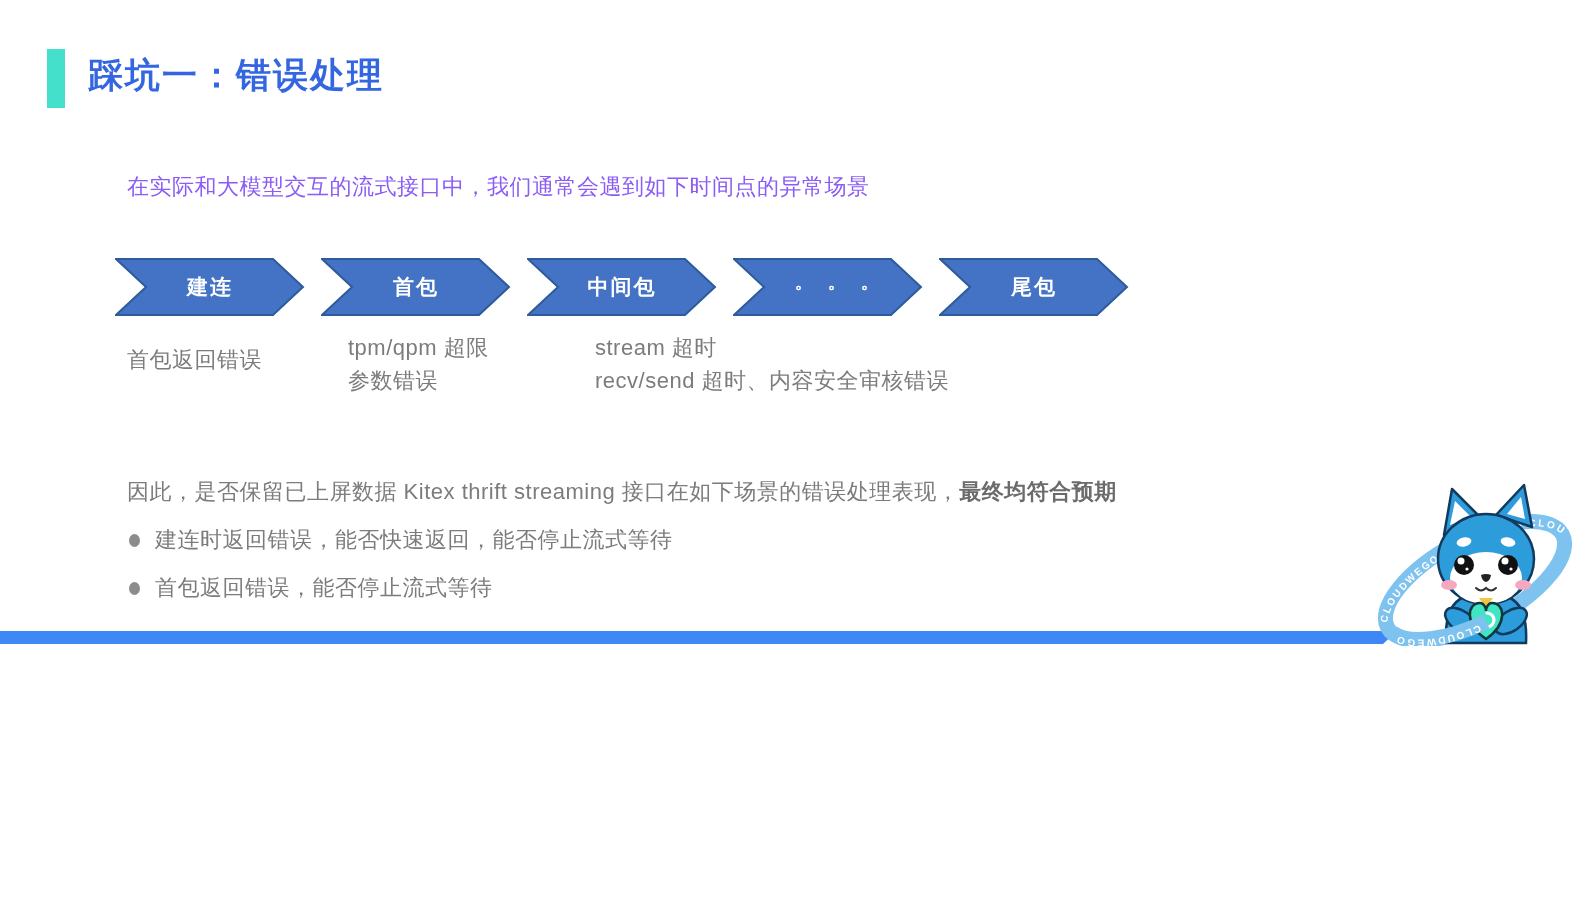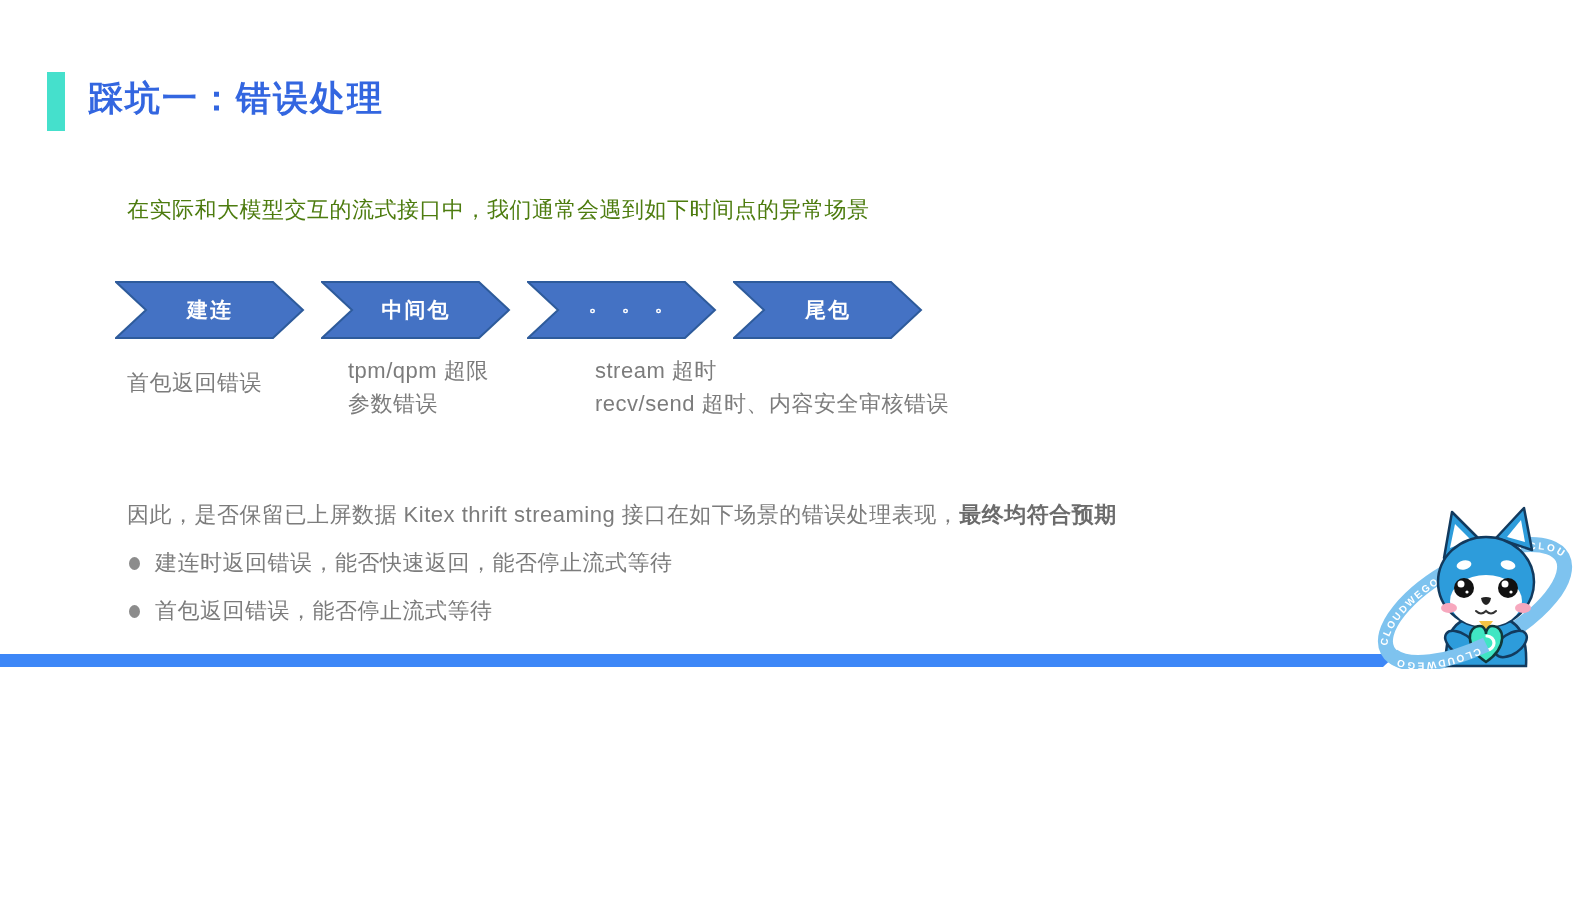--- a/index.html
+++ b/index.html
@@ -2,36 +2,35 @@
 <html><head>
 <meta charset="utf-8">
 <style>
   html,body{margin:0;padding:0;background:#ffffff;}
   .slide{
     position:relative;
     width:1591px;height:646px;
     background:#ffffff;
     overflow:hidden;
     font-family:"Liberation Sans","DejaVu Sans",sans-serif;
-    margin-top:23px;
   }
   
   .accent-bar{
     position:absolute;left:47px;top:49px;
     width:18px;height:59px;background:#45E0CC;
   }
   .page-title{
     position:absolute;left:88px;top:52px;margin:0;
     font-size:35px;font-weight:800;letter-spacing:2px;
     color:#3366E0;
   }
   
   .intro{
     position:absolute;left:127px;top:172px;margin:0;
-    font-size:22px;color:#4d7c0f;letter-spacing:0.5px;
+    font-size:22px;color:#8b5cf6;letter-spacing:0.5px;
   }
   
   .flow{
     position:absolute;left:115px;top:258px;
     display:flex;gap:16px;
   }
   .chevron{position:relative;width:190px;height:58px;}
   .chevron svg{position:absolute;left:0;top:0;display:block;}
   .chevron .label{
     position:absolute;left:0;top:0;width:100%;height:100%;
@@ -92,20 +91,26 @@
   <h1 class="page-title">踩坑一：错误处理</h1>
 
   <p class="intro">在实际和大模型交互的流式接口中，我们通常会遇到如下时间点的异常场景</p>
 
   <div class="flow">
     <div class="chevron">
       <svg width="190" height="58" viewBox="0 0 190 58">
         <polygon points="1,1 158,1 188,29 158,57 1,57 31,29" fill="#4472C4" stroke="#2E5B9B" stroke-width="2"></polygon>
       </svg>
       <span class="label">建连</span>
+    </div>
+    <div class="chevron">
+      <svg width="190" height="58" viewBox="0 0 190 58">
+        <polygon points="1,1 158,1 188,29 158,57 1,57 31,29" fill="#4472C4" stroke="#2E5B9B" stroke-width="2"></polygon>
+      </svg>
+      <span class="label">首包</span>
     </div>
     <div class="chevron">
       <svg width="190" height="58" viewBox="0 0 190 58">
         <polygon points="1,1 158,1 188,29 158,57 1,57 31,29" fill="#4472C4" stroke="#2E5B9B" stroke-width="2"></polygon>
       </svg>
       <span class="label">中间包</span>
     </div>
     <div class="chevron">
       <svg width="190" height="58" viewBox="0 0 190 58">
         <polygon points="1,1 158,1 188,29 158,57 1,57 31,29" fill="#4472C4" stroke="#2E5B9B" stroke-width="2"></polygon>

